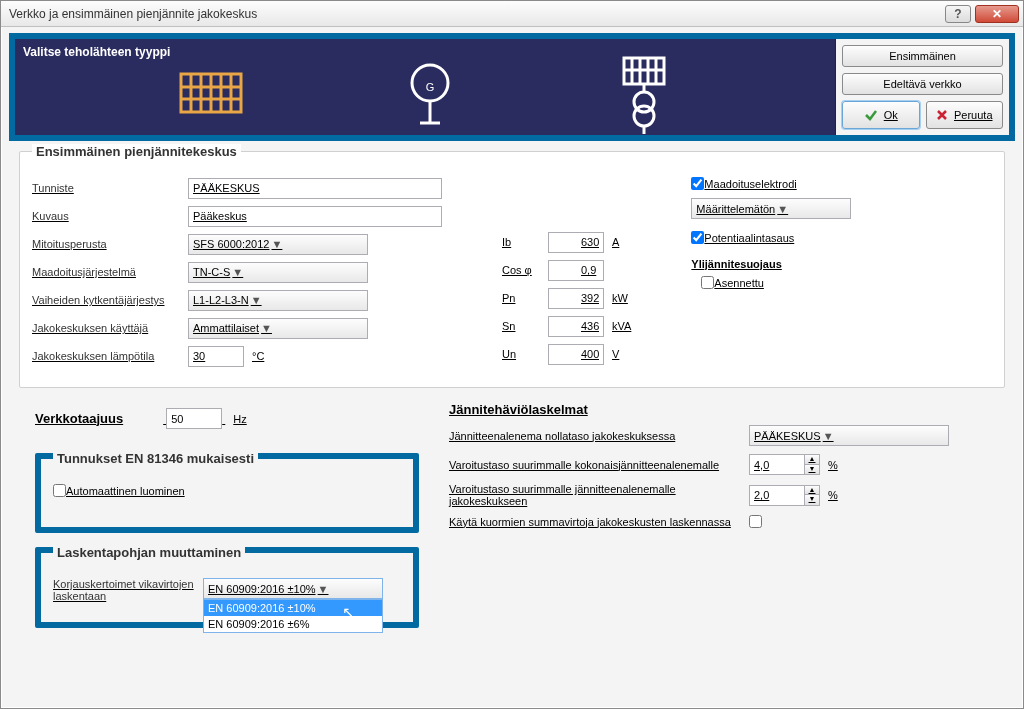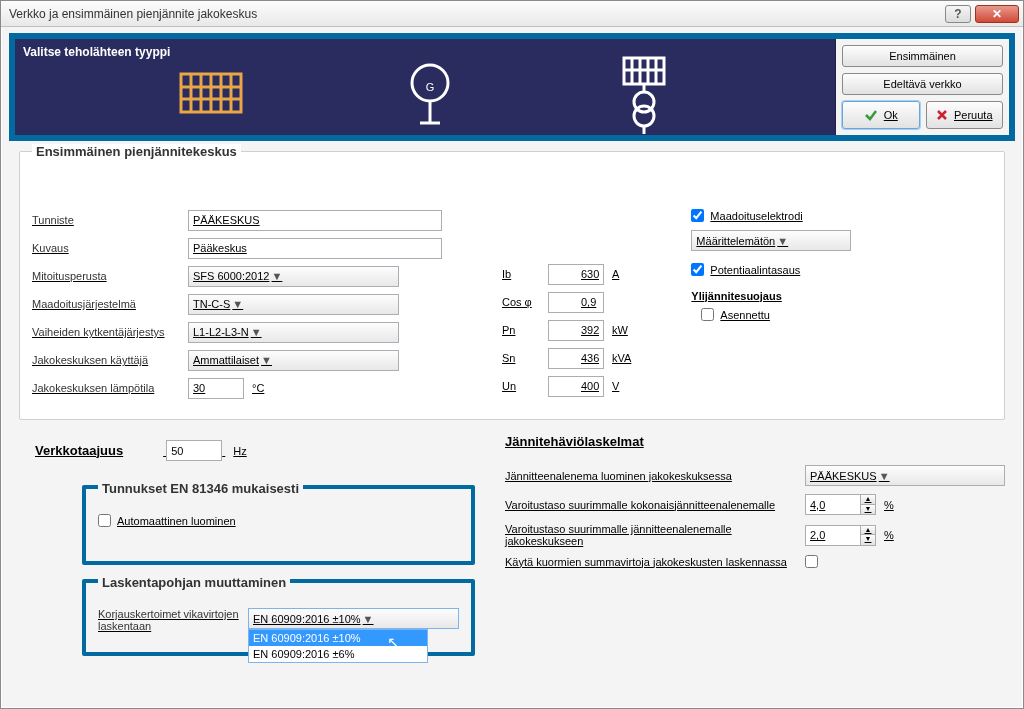--- a/index.html
+++ b/index.html
@@ -14,37 +14,37 @@
 .header-strip { background: #2a2b5f; margin: 6px 8px 0 8px; height: 108px; border: 6px solid #0369a1; position: relative; display:flex; }
 .header-label { color:#fff; font-weight:bold; font-size:12px; position:absolute; top:6px; left:8px;}
 .header-icons { flex:1; display:flex; align-items:center; justify-content:space-around; padding: 18px 80px 0 80px;}
 .header-btns { width: 174px; display:flex; flex-direction:column; gap:6px; padding:6px; background:#f4f4f4; border-left:1px solid #20214a;}
 .std-btn { height:28px; background: linear-gradient(#fdfdfd,#e2e2e2); border:1px solid #8a8a8a; border-radius:3px; cursor:pointer; display:flex; align-items:center; justify-content:center; gap:6px; font-size:11px;}
 .btn-row { display:flex; gap:6px;text-decoration:underline;}
 .btn-row .std-btn { flex:1;}
 .ok-btn { border-color:#6aa5d8; box-shadow: 0 0 0 1px #a6cff0;}
 .content { padding: 10px 18px; text-decoration: underline; }
 .groupbox { border: 1px solid #d0d0d0; background:#fff; border-radius:2px; padding: 10px 12px 14px 12px; margin-bottom: 14px; position:relative;}
-.groupbox.nobg { background: transparent; border:4px solid #0369a1;margin-left:47px;}
+.groupbox.nobg { background: transparent; border:6px solid #0369a1;}
 .group-title { font-weight:bold; font-size:13px; color:#333; position:relative; top:-18px; background:#f4f4f4; padding:0 4px; display:inline-block;}
 .groupbox.white .group-title { background:#fff; }
 .row { display:flex; align-items:center; margin-bottom:6px; min-height:22px;}
 .lbl { width: 156px; color:#333;}
 input[type=text].field, .select { height:21px; border:1px solid #abadb3; background:#fff; padding:0 4px; font-size:11px;}
 .select { background: linear-gradient(#fdfdfd,#e8e8e8); display:flex; align-items:center; cursor:pointer;}
 .select .arrow { width:15px; text-align:center; color:#555;}
 .wide { width: 254px;}
-.med { width: 211px;}
+.med { width: 180px;}
 .sm { width: 56px;}
 .cols { display:flex; gap: 60px;}
-.cols .col { flex:0 0 auto;margin-top:32px;}
+.cols .col { flex:0 0 auto;}
 .col2 .lbl2 { width: 46px; display:inline-block;}
 .col2 input.sm { width:56px;padding-left:32px;}
 .unit { margin-left:8px;}
-.checkbox { display:flex; align-items:center; gap:6px;}
+.checkbox { display:flex; align-items:center; }
 .checkbox input { width:13px; height:13px;}
 .right-col { width: 240px;}
 .subhead { font-weight:bold; margin: 10px 0 6px 0;}
 .twocol-bottom { display:flex; gap: 30px;}
 .twocol-bottom .left { flex: 0 0 400px; padding-left: 16px;}
 .twocol-bottom .right { flex:1;}
 .vd-row { display:flex; align-items:center; margin-bottom:8px;}
 .vd-row .vlbl { width: 300px;}
 .spin { display:inline-flex; align-items:center;}
 .spin input { width:56px; height:21px; border:1px solid #abadb3; padding:0 4px; text-align:left;}
@@ -247,23 +247,23 @@
               <div class="dropdown-list">
                 <div class="opt selected"><span>EN 60909:2016 ±10%</span><span class="cursor-arrow">↖</span></div>
                 <div class="opt">EN 60909:2016 ±6%</div>
               </div>
             </div>
           </div>
         </div>
       </div>
 
       <div class="right">
-        <div style="font-weight:bold; font-size:13px; margin-bottom:16px;">Jännitehäviölaskelmat</div>
-        <div class="vd-row">
-          <span class="vlbl">Jännitteenalenema luominen jakokeskuksessa</span>
+        <div style="font-weight:bold; font-size:13px; margin-bottom:8px;">Jännitehäviölaskelmat</div>
+        <div class="vd-row">
+          <span class="vlbl">Jännitteenalenema nollataso jakokeskuksessa</span>
           <div class="select" style="width:200px;">
               <span>PÄÄKESKUS</span>
               <span class="arrow">▼</span>
             </div>
         </div>
         <div class="vd-row">
           <span class="vlbl">Varoitustaso suurimmalle kokonaisjännitteenalenemalle</span>
           <div class="spin">
               <input type="text" value="4,0" style="">
               <div class="spinbtns">

